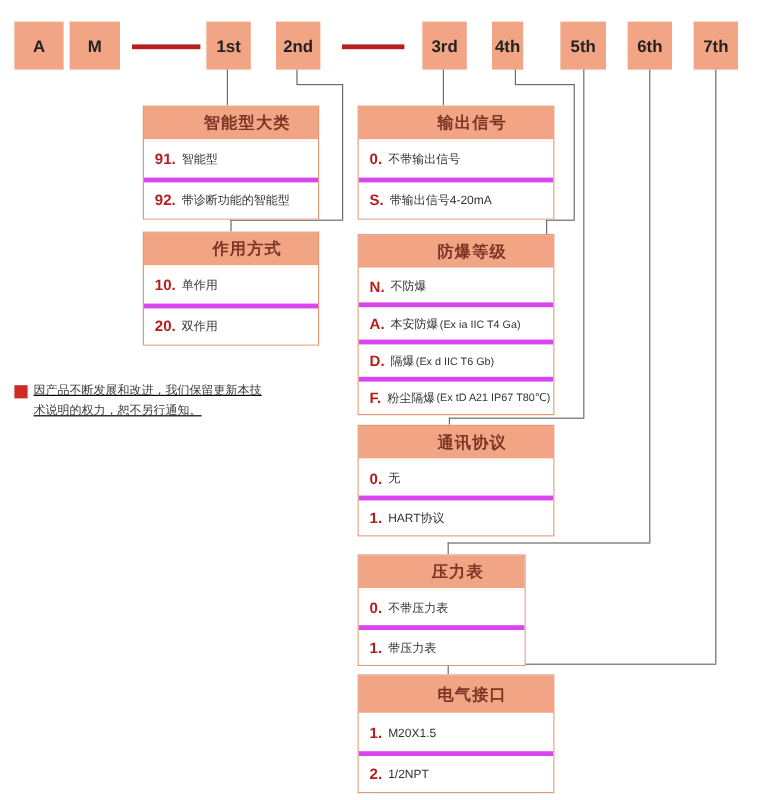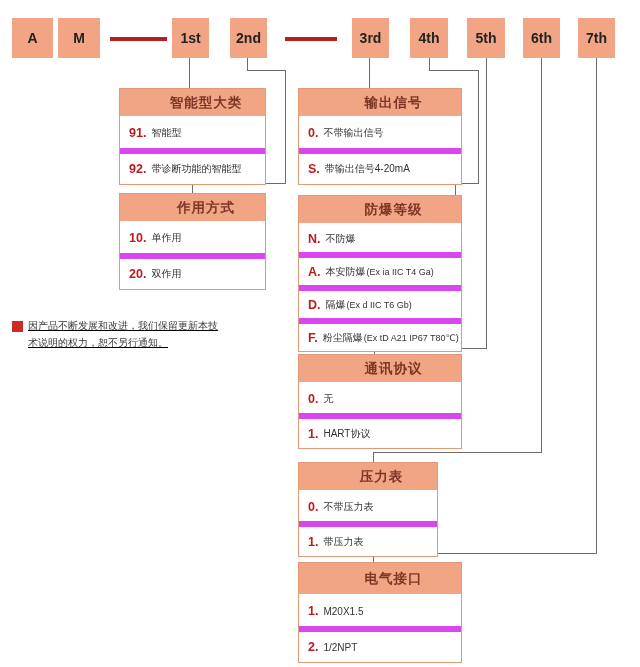--- a/index.html
+++ b/index.html
@@ -13,41 +13,41 @@
   .dash{position:absolute;top:37px;height:4px;background:#B5201F;}
   
   .ln{position:absolute;background:#6b6b6b;}
   
   .tbl{position:absolute;border:1px solid #E09A78;background:#fff;box-sizing:border-box;}
   .thead{background:#F2A584;color:#7B3626;font-weight:bold;font-size:13.5px;
          height:27px;display:flex;align-items:center;justify-content:center;
          border-bottom:2px solid #ffffff;letter-spacing:1px;padding-left:27px;}
   .trow{height:30px;display:flex;align-items:center;padding-left:9px;
         white-space:nowrap;overflow:hidden;background:#fff;}
-  .trow + .trow{border-top:6px solid #d946ef;}
+  .trow + .trow{border-top:4px solid #d946ef;}
   .rows-sm .trow{height:27px;}
   .code{font-weight:bold;color:#b91c1c;font-size:12.5px;margin-right:5px;}
   .lbl{color:#333;font-size:10px;}
   .detail{color:#333;font-size:9px;margin-left:1px;}
   
   .note{position:absolute;left:12px;top:317px;width:212px;text-decoration:underline;}
   .note-sq{position:absolute;left:0;top:4px;width:11px;height:11px;background:#CE2B23;}
   .note-tx{margin-left:16px;font-size:10px;color:#3a3a3a;line-height:1.7;}
 </style>
 </head>
 <body>
 
 <div class="canvas">
 
   <div class="cbox" style="left:12px;width:41px">A</div>
   <div class="cbox" style="left:58px;width:42px">M</div>
   <div class="cbox" style="left:172px;width:37px">1st</div>
   <div class="cbox" style="left:230px;width:37px">2nd</div>
   <div class="cbox" style="left:352px;width:37px">3rd</div>
-  <div class="cbox" style="left:410px;width:38px">4th</div>
+  <div class="cbox" style="left:410px;width:26px">4th</div>
   <div class="cbox" style="left:467px;width:38px">5th</div>
   <div class="cbox" style="left:523px;width:37px">6th</div>
   <div class="cbox" style="left:578px;width:37px">7th</div>
 
   <div class="dash" style="left:110px;width:57px"></div>
   <div class="dash" style="left:285px;width:52px"></div>
 
   <div class="ln" style="left:189px;top:58px;width:1px;height:30px"></div>
 
   <div class="ln" style="left:369px;top:58px;width:1px;height:30px"></div>

